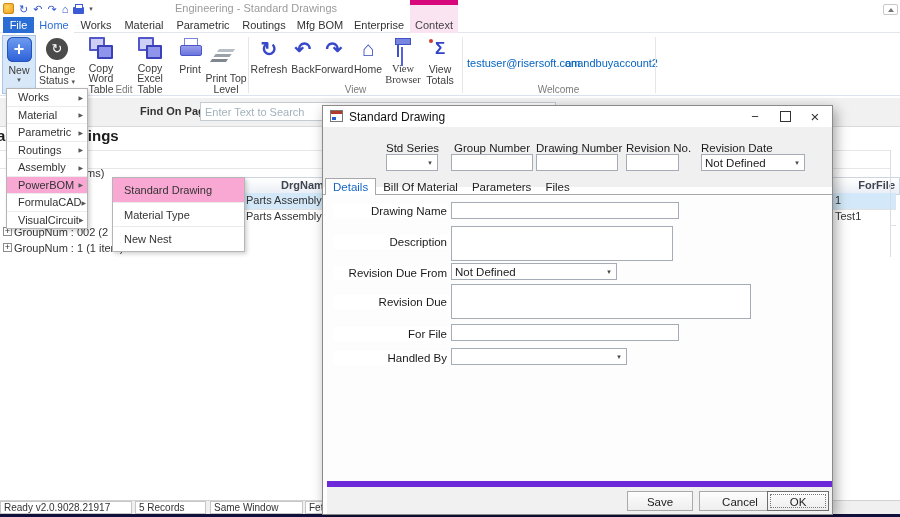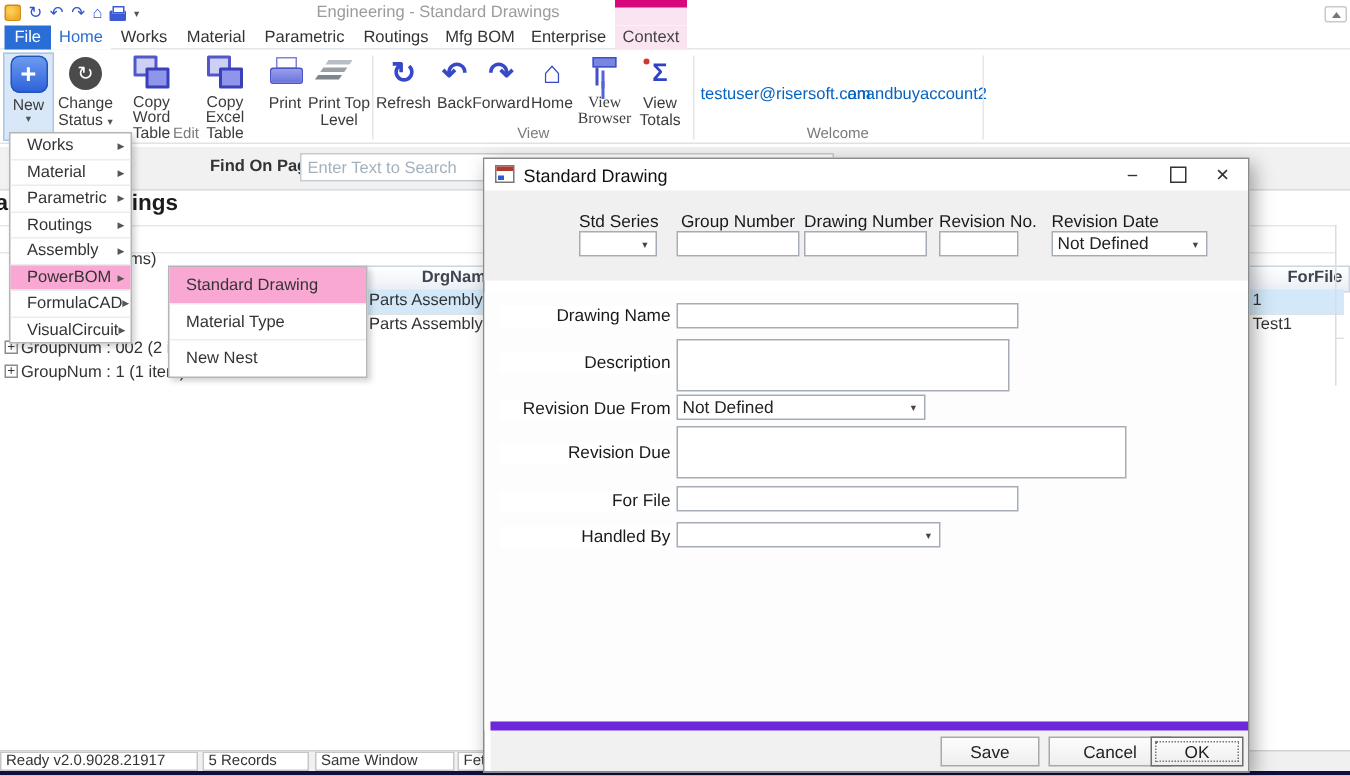--- a/index.html
+++ b/index.html
@@ -8,21 +8,21 @@
   .abs{position:absolute;box-sizing:border-box;}
   
   .titlebar{left:0;top:0;width:900px;height:17px;background:#fff;}
   .qat{position:absolute;top:1px;height:15px;display:flex;align-items:center;}
   .qico{font-size:11px;color:#3053cc;margin-right:5px;line-height:14px;}
   .qapp{width:11px;height:11px;border-radius:2px;margin-right:5px;
         background:radial-gradient(circle at 35% 35%,#ffd75e,#ef9a1d);border:1px solid #cf8c12;box-sizing:border-box;}
   .qprint{width:11px;height:7px;background:#3b5bd6;border-radius:1px;position:relative;margin-right:5px;margin-top:3px;}
   .qprint::before{content:"";position:absolute;top:-3px;left:2px;width:6px;height:3px;background:#fff;border:1px solid #3b5bd6;}
   .qcaret{font-size:7px;color:#555;margin-right:4px;}
-  .apptitle{position:absolute;left:175px;top:2px;font-size:11px;color:#9b9b9b;margin-left:36px;}
+  .apptitle{position:absolute;left:175px;top:2px;font-size:11px;color:#9b9b9b;}
   .ctxcol{position:absolute;left:410px;top:0;width:48px;height:17px;background:#fbe4f1;}
   .ctxbar{position:absolute;left:410px;top:0;width:48px;height:5px;background:#d6087c;}
   .collapse{position:absolute;left:883px;top:4px;width:13px;height:9px;border:1px solid #c9c9c9;border-radius:2px;
             display:flex;align-items:center;justify-content:center;}
   .collapse i{width:0;height:0;border-left:3px solid transparent;border-right:3px solid transparent;border-bottom:4px solid #777;}
   
   .tabrow{left:0;top:17px;width:900px;height:16px;background:#fff;border-bottom:1px solid #e3e6ea;}
   .rtab{display:inline-block;height:16px;line-height:16px;font-size:11px;color:#333;text-align:center;vertical-align:top;}
   .rtab.file{background:#2a6dd4;color:#fff;}
   .rtab.sel{background:#fff;color:#2a6dd4;}
@@ -175,21 +175,21 @@
           <span class="ic-copy"></span>
         </span>
       <span class="rlbl">Copy Excel Table</span>
     </div>
     <div class="rbtn" style="left:176px;width:28px;">
       <span class="ricon">
           <span class="ic-print"></span>
         </span>
       <span class="rlbl">Print</span>
     </div>
-    <div class="rbtn" style="left:205px;width:42px;">
+    <div class="rbtn" style="left:205px;width:42px;justify-content:flex-end;">
       <span class="ricon">
           <span class="ic-layers"></span>
         </span>
       <span class="rlbl">Print Top Level</span>
     </div>
     <div class="gsep" style="left:248px;"></div>
     <div class="glabel" style="left:0;width:248px;">Edit</div>
 
     <div class="rbtn" style="left:249px;width:40px;">
       <span class="ricon">
@@ -347,20 +347,26 @@
       <input class="hin" style="left: 213px; width: 82px;">
       <span class="hlbl" style="left:303px;width:53px;">Revision No.</span>
       <input class="hin" style="left: 303px; width: 53px;">
       <span class="hlbl" style="left:378px;width:104px;text-align:left;">Revision Date</span>
       <div class="combo" style="left:378px;top:27px;width:104px;">
         <span class="val">Not Defined</span>
           <span class="arr">▾</span>
       </div>
     </div>
 
+    <div class="tabstrip">
+      <span class="dtab sel">Details</span>
+      <span class="dtab">Bill Of Material</span>
+      <span class="dtab">Parameters</span>
+      <span class="dtab">Files</span>
+    </div>
 
     <div class="dpage">
       <span class="flbl" style="top:9px;">Drawing Name</span>
       <input class="fin" style="left: 128px; top: 7px; width: 228px; height: 17px;">
 
       <span class="flbl" style="top:40px;">Description</span>
       <textarea class="fin" style="left: 128px; top: 31px; width: 222px; height: 35px; resize: none;"></textarea>
 
       <span class="flbl" style="top:71px;">Revision Due From</span>
       <div class="combo" style="left:128px;top:68px;width:166px;">

